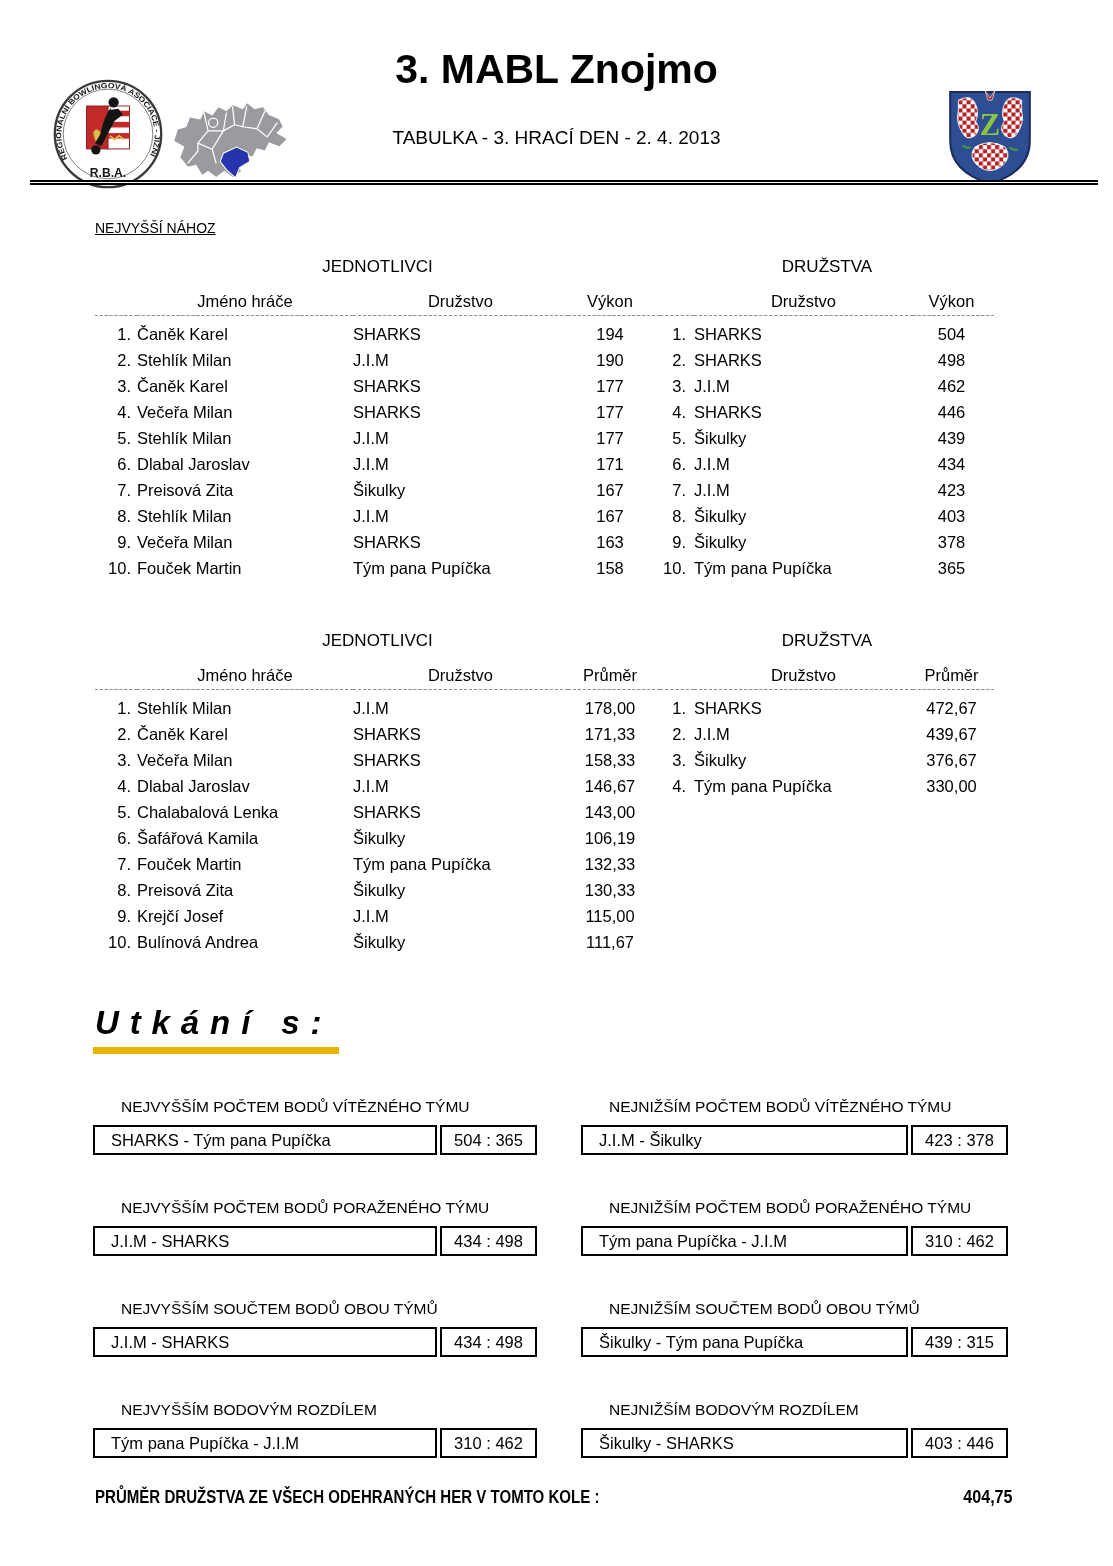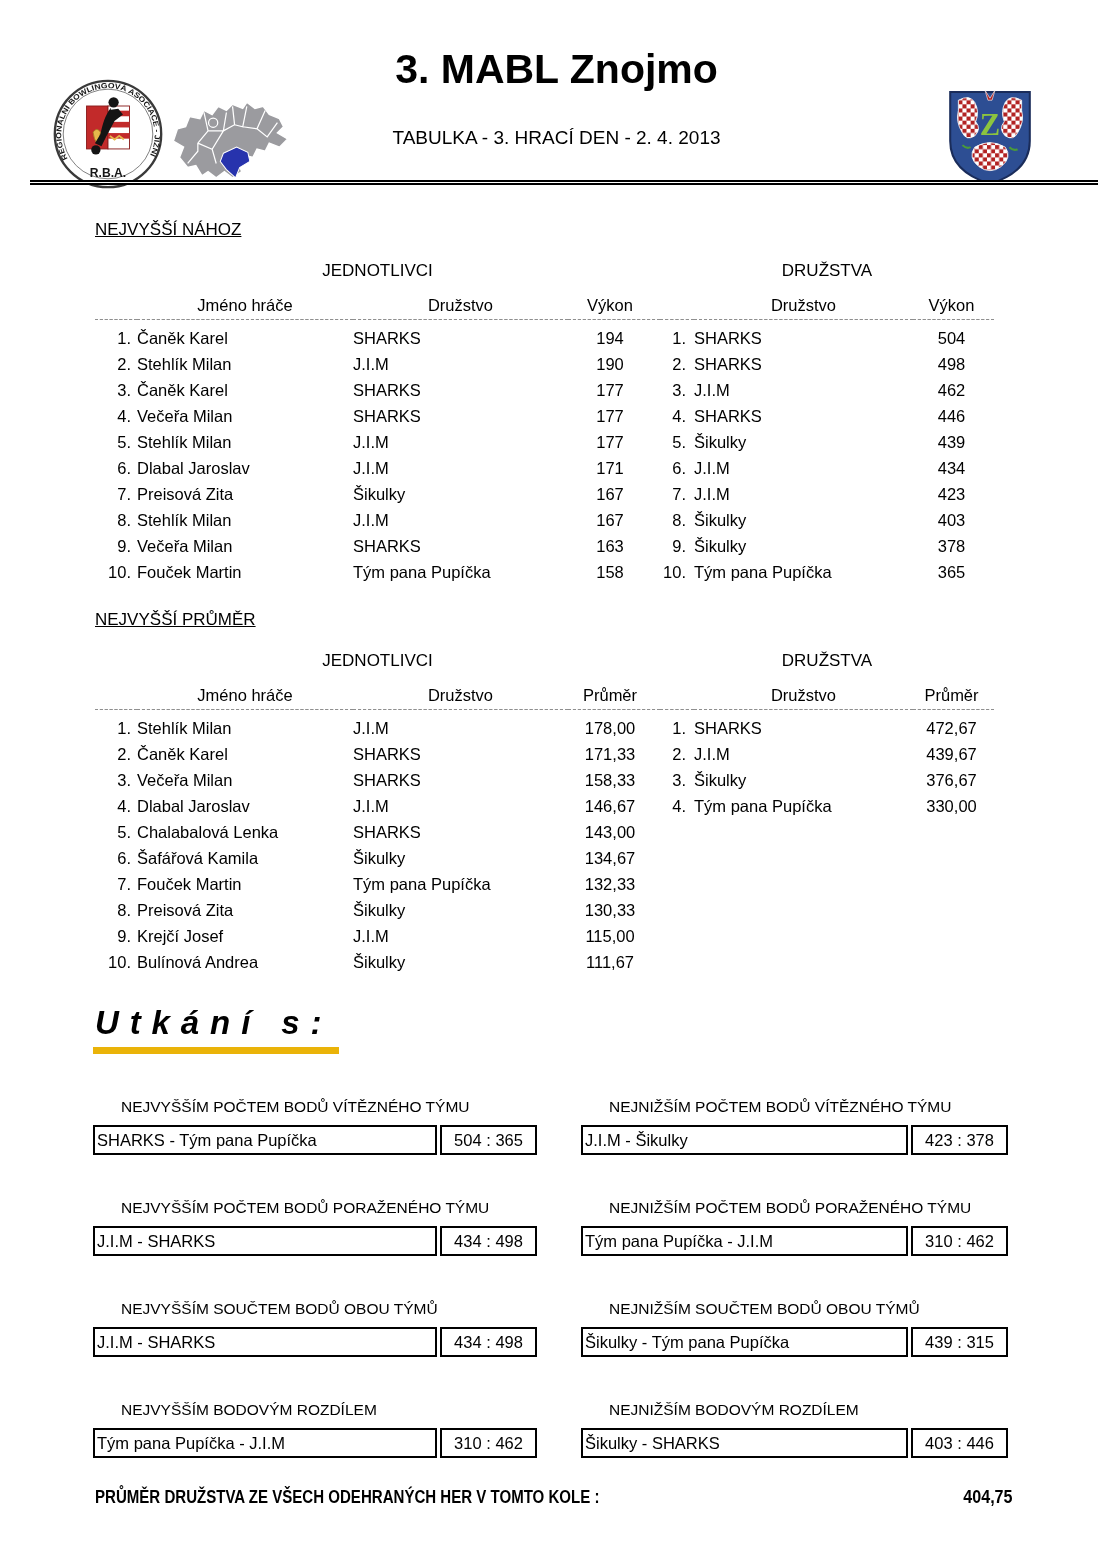--- a/index.html
+++ b/index.html
@@ -13,21 +13,21 @@
   .logo-rba{position:absolute;left:50px;top:78px;width:116px;height:112px;}
   .logo-map{position:absolute;left:166px;top:88px;width:130px;height:102px;}
   .logo-znojmo{position:absolute;left:946px;top:88px;width:88px;height:100px;}
   .rule{position:absolute;top:180px;left:30px;right:15px;height:1px;
         border-top:2px solid #000;border-bottom:2px solid #000;background:#fff;}
 
   
   .stats{position:absolute;left:95px;width:922px;}
   #sec-nahoz{top:220px;}
   #sec-prumer{top:610px;}
-  .sec-heading{margin:0;font-size:17px;font-weight:normal;text-decoration:underline;}
+  .sec-heading{margin:0;font-size:14px;font-weight:normal;text-decoration:underline;}
   .tables{display:flex;margin-top:21px;align-items:flex-start;}
   .tblwrap h3{margin:0 0 15px 0;font-size:17px;font-weight:normal;text-align:center;}
   table{border-collapse:collapse;table-layout:fixed;}
   .t-ind{width:565px;}
   .t-team{width:334px;}
   th{font-weight:normal;font-size:16.5px;text-align:center;padding:0 0 4px 0;
      border-bottom:1px dashed #8f8f8f;}
   td{height:26px;font-size:16.5px;padding:0;vertical-align:middle;white-space:nowrap;}
   tbody tr:first-child td{padding-top:5px;}
   .t-ind td.c0{text-align:right;padding-right:6px;}
@@ -38,21 +38,21 @@
   .t-team td.c2,.t-team th.c2{text-align:center;padding-right:4px;}
 
   
   #utkani{position:absolute;top:1004px;left:93px;width:900px;}
   .utkani-h{margin:0;font-size:33px;font-weight:bold;font-style:italic;letter-spacing:0.33em;
             display:inline-block;border-bottom:7px solid #eab308;padding:0 .2em 5px 2px;}
   .ugrid{display:grid;grid-template-columns:444px 427px;column-gap:27px;row-gap:37px;margin-top:44px;gap:44px;}
   .ubox-label{font-size:15.5px;margin:0 0 9px 28px;white-space:nowrap;}
   .ubox{display:flex;gap:3px;}
   .ubox-match{flex:1;border:2px solid #000;height:30px;box-sizing:border-box;
-              line-height:26px;font-size:16.5px;padding-left:2px;white-space:nowrap;overflow:hidden;}
+              line-height:26px;font-size:16.5px;padding-left:16px;white-space:nowrap;overflow:hidden;}
   .ubox-score{width:97px;border:2px solid #000;height:30px;box-sizing:border-box;
               line-height:26px;font-size:16.5px;text-align:center;}
 
   
   .foot{position:absolute;top:1481px;left:95px;width:918px;}
   .foot-line{display:flex;justify-content:space-between;line-height:33px;}
   .foot-label{font-weight:bold;font-size:17.5px;transform:scaleX(.86);
               transform-origin:left center;white-space:nowrap;}
   .foot-value{font-weight:bold;font-size:17.5px;transform:scaleX(.92);
               transform-origin:right center;}
@@ -267,21 +267,20 @@
                 <td class="c1">Tým pana Pupíčka</td>
                 <td class="c2">365</td>
               </tr>
             </tbody>
         </table>
       </div>
     </div>
   </section>
 
   <section class="stats" id="sec-prumer">
-    <h2 class="sec-heading">NEJVYŠŠÍ PRŮMĚR</h2>
     <div class="tables">
       <div class="tblwrap">
         <h3>JEDNOTLIVCI</h3>
         <table class="t-ind">
           <colgroup>
               <col style="width:42px">
               <col style="width:216px">
               <col style="width:215px">
               <col style="width:92px">
             </colgroup>
@@ -321,21 +320,21 @@
               <tr>
                 <td class="c0">5.</td>
                 <td class="c1">Chalabalová Lenka</td>
                 <td class="c2">SHARKS</td>
                 <td class="c3">143,00</td>
               </tr>
               <tr>
                 <td class="c0">6.</td>
                 <td class="c1">Šafářová Kamila</td>
                 <td class="c2">Šikulky</td>
-                <td class="c3">134,67</td>
+                <td class="c3">106,19</td>
               </tr>
               <tr>
                 <td class="c0">7.</td>
                 <td class="c1">Fouček Martin</td>
                 <td class="c2">Tým pana Pupíčka</td>
                 <td class="c3">132,33</td>
               </tr>
               <tr>
                 <td class="c0">8.</td>
                 <td class="c1">Preisová Zita</td>

